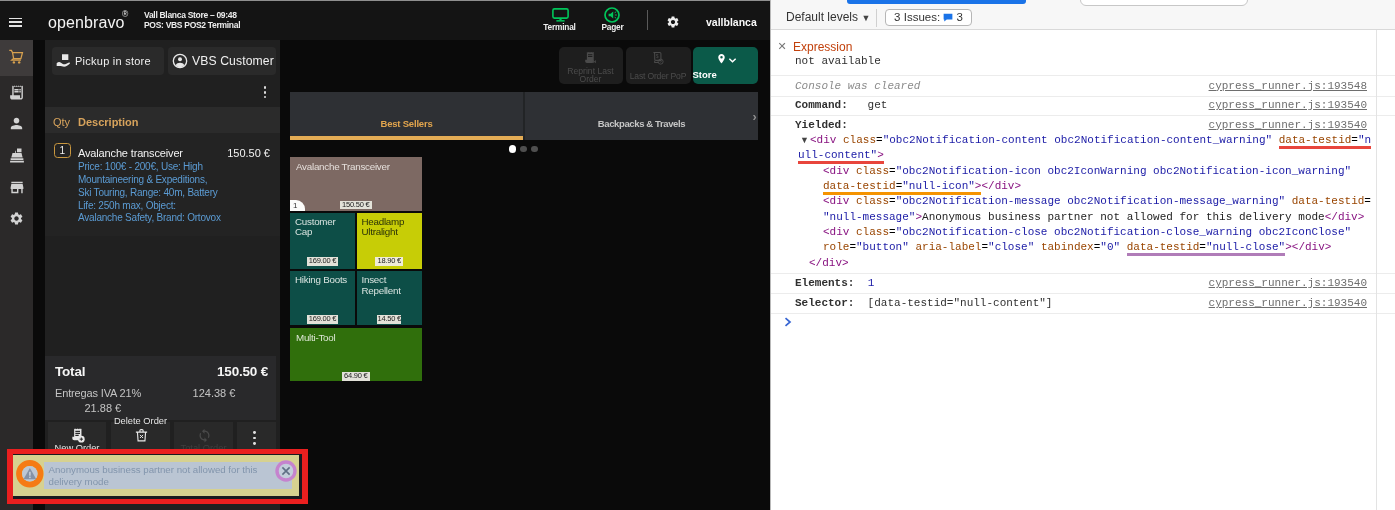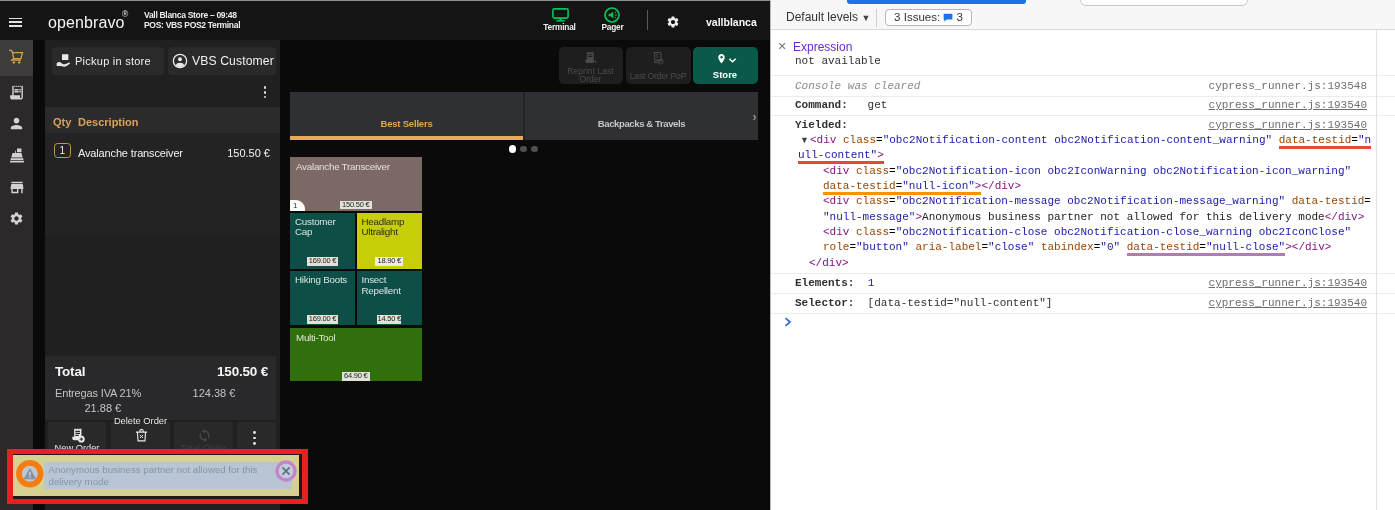--- a/index.html
+++ b/index.html
@@ -76,27 +76,28 @@
 <svg class="a" style="left:172px;top:53px" width="16" height="16" viewBox="0 0 24 24">
         <circle cx="12" cy="12" r="10" fill="none" stroke="#e8e8e8" stroke-width="2"></circle>
         <circle cx="12" cy="9.3" r="3" fill="#e8e8e8"></circle>
         <path fill="#e8e8e8" d="M5.5 18.2c1.2-2.6 3.7-3.6 6.5-3.6s5.3 1 6.5 3.6c-1.6 1.9-4 3-6.5 3s-4.9-1.1-6.5-3z"></path>
       </svg>
 <div class="a" style="left:192px;top:53.5px;font-size:12.2px;color:#f0f0f0;letter-spacing:.1px">VBS Customer</div>
 <div class="a" style="left:263.5px;top:86px;width:2.8px;height:2.8px;border-radius:50%;background:#dcdcdc"></div>
 <div class="a" style="left:263.5px;top:90.8px;width:2.8px;height:2.8px;border-radius:50%;background:#dcdcdc"></div>
 <div class="a" style="left:263.5px;top:95.6px;width:2.8px;height:2.8px;border-radius:50%;background:#dcdcdc"></div>
 <div class="a" style="left:45px;top:107px;width:235px;height:26px;background:#2b2b2b"></div>
-<div class="a" style="left:53px;top:116px;font-size:11px;font-weight:700;color:#d7a35c">Qty</div>
+<div class="a" style="left:53px;top:116px;font-size:11px;font-weight:400;color:#d7a35c">Qty</div>
 <div class="a" style="left:78px;top:116px;font-size:11px;font-weight:600;color:#d7a35c">Description</div>
 <div class="a" style="left:180px;top:132px;width:92px;text-align:center;font-size:11px;font-weight:400;color:#d7a35c">Line Total</div>
 <div class="a" style="left:45px;top:133px;width:235px;height:103px;background:#232323"></div>
 <div class="a" style="left:54px;top:142.5px;width:16.5px;height:15.5px;border:1px solid #c9973f;border-radius:3.5px;text-align:center;font-size:10px;line-height:14px;color:#f0f0f0">1</div>
 <div class="a" style="left:78px;top:146.5px;font-size:11px;color:#f2f2f2;letter-spacing:-.15px">Avalanche transceiver</div>
 <div class="a" style="left:180px;top:146.5px;width:90px;text-align:right;font-size:11px;color:#f2f2f2">150.50 €</div>
+<div class="a" style="left:78px;top:160.8px;font-size:10px;color:#5b9bd3;letter-spacing:-.22px;line-height:12.9px">Price: 100€ - 200€, Use: High<br>Mountaineering &amp; Expeditions,<br>Ski Touring, Range: 40m, Battery<br>Life: 250h max, Object:<br>Avalanche Safety, Brand: Ortovox</div>
 
 <div class="a" style="left:45px;top:356px;width:231px;height:64px;background:#29292b"></div>
 <div class="a" style="left:55px;top:363.5px;font-size:13.5px;font-weight:700;color:#f5f5f5;letter-spacing:-.2px">Total</div>
 <div class="a" style="left:160px;top:363.5px;width:108px;text-align:right;font-size:13.5px;font-weight:700;color:#f5f5f5;letter-spacing:-.2px">150.50 €</div>
 <div class="a" style="left:55px;top:386.5px;font-size:11px;color:#c4c4c4;letter-spacing:-.15px">Entregas IVA 21%</div>
 <div class="a" style="left:160px;top:386.5px;width:108px;text-align:center;font-size:11px;color:#c4c4c4">124.38 €</div>
 <div class="a" style="left:84.5px;top:402px;font-size:11px;color:#c4c4c4">21.88 €</div>
 
 <div class="a" style="left:48px;top:421.5px;width:58px;height:45px;background:#292929"></div>
 <div class="a" style="left:111px;top:421.5px;width:59px;height:45px;background:#292929"></div>
@@ -135,21 +136,21 @@
         <path stroke="#4a4a4a" stroke-width="1.3" fill="none" d="m15.3 17 1.2 1.2 2.2-2.4"></path>
       </svg>
 <div class="a" style="left:625.5px;top:70.5px;width:65px;text-align:center;font-size:8.6px;color:#4c4c4c;letter-spacing:-.2px">Last Order PoP</div>
 <div class="a" style="left:692.5px;top:47px;width:65px;height:37px;background:#0b5a49;border-radius:5px"></div>
 <svg class="a" style="left:715px;top:51.5px" width="13" height="15" viewBox="0 0 24 24">
         <path fill="#fff" d="M12 2C8.7 2 6 4.7 6 8c0 4.4 6 11.5 6 11.5S18 12.4 18 8c0-3.3-2.7-6-6-6zm0 8.3A2.3 2.3 0 1 1 12 5.7a2.3 2.3 0 0 1 0 4.6z"></path>
       </svg>
 <svg class="a" style="left:727.5px;top:56.5px" width="9" height="7" viewBox="0 0 10 7">
         <path fill="none" stroke="#fff" stroke-width="1.6" d="m1.5 1.5 3.5 3.5 3.5-3.5"></path>
       </svg>
-<div class="a" style="left:692.5px;top:68.5px;width:65px;text-align:center;font-size:9.5px;font-weight:600;color:#fff">Store</div>
+<div class="a" style="left:692.5px;top:68.5px;width:65px;text-align:left;font-size:9.5px;font-weight:600;color:#fff">Store</div>
 
 <div class="a" style="left:290px;top:91.5px;width:468px;height:48px;background:#2e3034"></div>
 <div class="a" style="left:523px;top:91.5px;width:2px;height:48px;background:#222426"></div>
 <div class="a" style="left:290px;top:136.3px;width:233px;height:3.4px;background:#e4ac55"></div>
 <div class="a" style="left:290px;top:118px;width:233px;text-align:center;font-size:9.5px;font-weight:600;color:#e2a54d;letter-spacing:-.2px">Best Sellers</div>
 <div class="a" style="left:525px;top:118px;width:233px;text-align:center;font-size:9.5px;font-weight:600;color:#c6c6c6;letter-spacing:-.38px">Backpacks &amp; Travels</div>
 <div class="a" style="left:752.5px;top:109.5px;font-size:12.5px;font-weight:700;color:#8f8f8f">›</div>
 <div class="a" style="left:509px;top:145.2px;width:7.4px;height:7.4px;border-radius:50%;background:#fff"></div>
 <div class="a" style="left:520.3px;top:145.8px;width:6.3px;height:6.3px;border-radius:50%;background:#4f4f4f"></div>
 <div class="a" style="left:531.3px;top:145.8px;width:6.3px;height:6.3px;border-radius:50%;background:#4f4f4f"></div>
@@ -194,25 +195,25 @@
 <div id="console" class="a" style="left:770px;top:0;width:625px;height:510px;background:#fff;border-left:1px solid #b9b9b9">
 <div class="a" style="left:0;top:0;width:625px;height:30px;background:#f7f7f7;border-bottom:1px solid #d9d9d9"></div>
 <div class="a" style="left:76px;top:0;width:179px;height:3.5px;background:#1a73e8;border-radius:0 0 3px 3px"></div>
 <div class="a" style="left:309px;top:-7px;width:168px;height:13px;border:1px solid #c7c7c7;border-radius:6px;background:#fff"></div>
 <div class="a" style="left:15px;top:10px;font-size:12px;color:#333">Default levels <span style="font-size:9px;color:#444">▼</span></div>
 <div class="a" style="left:105px;top:9px;width:1px;height:18px;background:#d0d0d0"></div>
 <div class="a" style="left:114px;top:9px;width:87px;height:17px;border:1px solid #b6b6b6;border-radius:4px;background:#fff;font-size:11.5px;color:#333;text-align:center;line-height:15px">3 Issues: <svg width="10" height="9" viewBox="0 0 16 14" style="vertical-align:-1px">
           <path fill="#1a73e8" d="M1 1h14v9H6l-4 3.5V10H1z"></path>
         </svg> 3</div>
 <div class="a" style="left:6.5px;top:40px;font-size:11px;color:#777">✕</div>
-<div class="a" style="left:22px;top:40px;font-size:12px;color:#6d28d9">Expression</div>
+<div class="a" style="left:22px;top:40px;font-size:12px;color:#c2410c">Expression</div>
 <div class="a mono" style="left:24px;top:54.5px;font-size:11px;color:#2e2e2e">not available</div>
 <div class="a" style="left:0;top:75px;width:625px;height:1px;background:#ececec"></div>
 <div class="a mono" style="left:24px;top:79.5px;font-size:11px;font-style:italic;color:#8b8b8b">Console was cleared</div>
-<div class="a mono" style="right:28px;top:79.5px;font-size:11px;color:#6e6e6e;">cypress_runner.js:193548</div>
+<div class="a mono" style="right:28px;top:79.5px;font-size:11px;color:#6e6e6e;text-decoration:underline">cypress_runner.js:193548</div>
 <div class="a" style="left:0;top:96px;width:625px;height:1px;background:#ececec"></div>
 <div class="a mono" style="left:24px;top:99px;font-size:11px;color:#303030"><b>Command:</b>&nbsp;&nbsp;&nbsp;get</div>
 <div class="a mono" style="right:28px;top:99px;font-size:11px;color:#6e6e6e;text-decoration:underline">cypress_runner.js:193540</div>
 <div class="a" style="left:0;top:115px;width:625px;height:1px;background:#ececec"></div>
 <div class="a mono" style="left:24px;top:118.5px;font-size:11px;color:#303030"><b>Yielded:</b></div>
 <div class="a mono" style="right:28px;top:118.5px;font-size:11px;color:#6e6e6e;text-decoration:underline">cypress_runner.js:193540</div>
 <div class="a" style="left:29px;top:135px;width:10px;font-size:9px;color:#444">▼</div>
 <div class="a mono" style="left:39px;top:132.9px;font-size:11px;line-height:15.35px;white-space:pre"><span class="tag">&lt;div</span> <span class="attr">class</span>=<span class="val">"obc2Notification-content obc2Notification-content_warning"</span> <span class="ur"><span class="attr">data-testid</span>=<span class="val">"n</span></span></div>
 <div class="a mono" style="left:27px;top:148.2px;font-size:11px;line-height:15.35px;white-space:pre"><span class="ur"><span class="val">ull-content"</span><span class="tag">&gt;</span></span></div>
 <div class="a mono" style="left:52px;top:163.6px;font-size:11px;line-height:15.35px;white-space:pre"><span class="tag">&lt;div</span> <span class="attr">class</span>=<span class="val">"obc2Notification-icon obc2IconWarning obc2Notification-icon_warning"</span></div>

